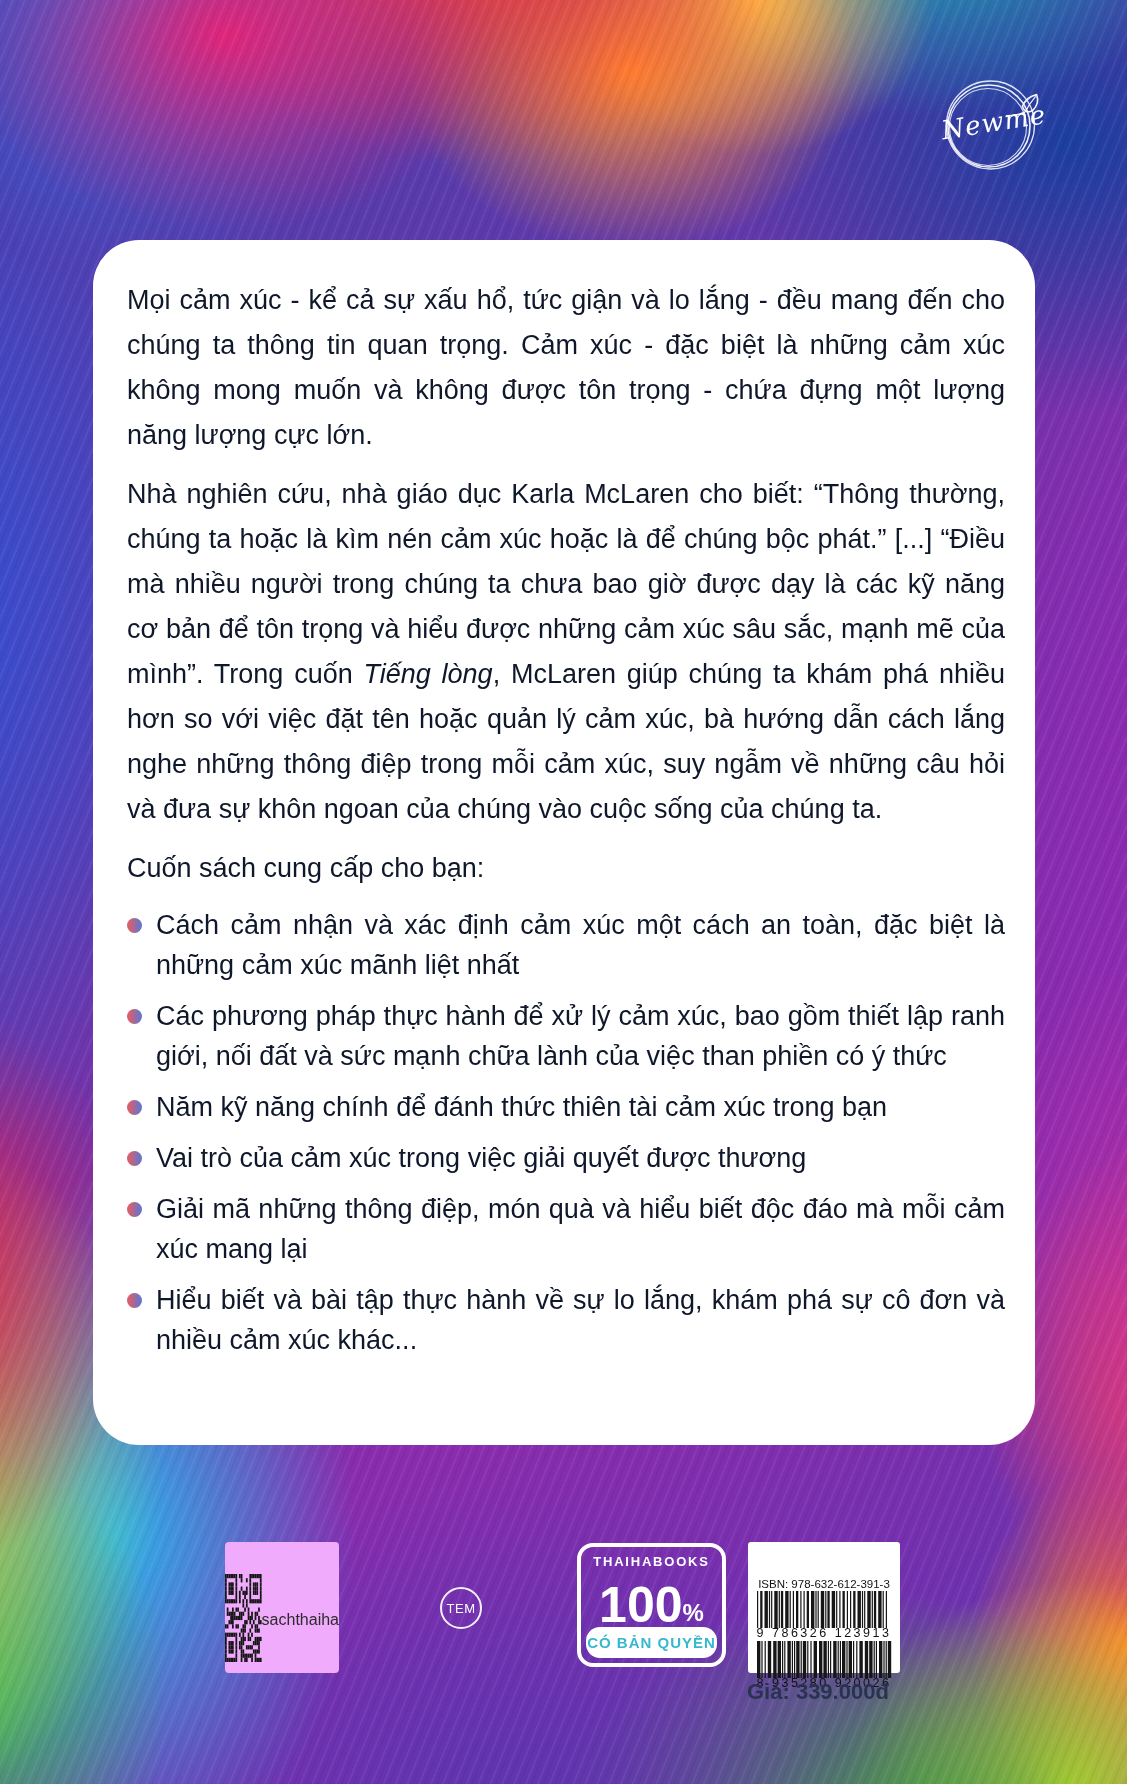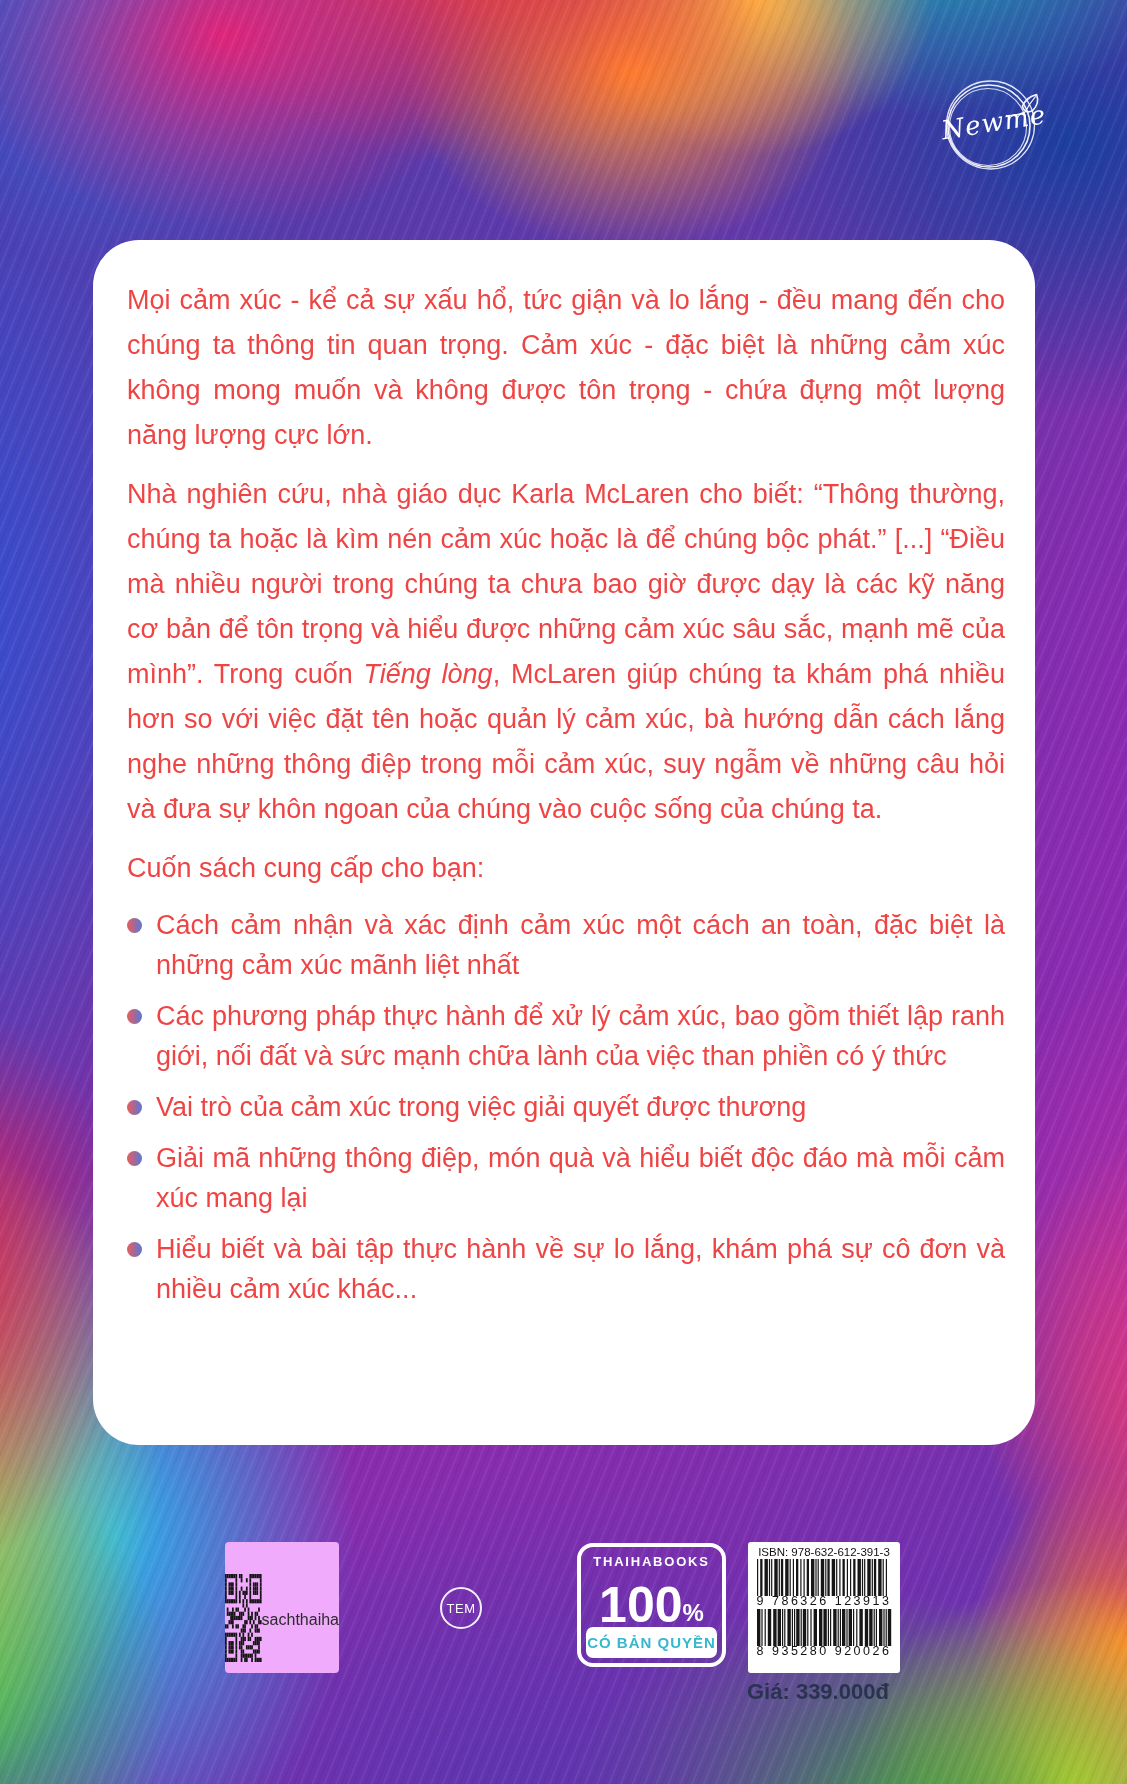--- a/index.html
+++ b/index.html
@@ -35,21 +35,21 @@
   
   .newme{position:absolute;left:941px;top:74px;width:110px;height:104px;color:#fff;}
   .newme svg{position:absolute;inset:0;}
   .newme-text{position:absolute;left:0;top:34px;width:96px;text-align:center;
     font-family:"DejaVu Serif",serif;font-style:italic;font-size:26px;
     transform:rotate(-9deg);letter-spacing:1px;}
 
   
   .card{position:absolute;left:93px;top:240px;width:942px;height:1205px;background:#fff;
     border-radius:46px;box-sizing:border-box;padding:38px 30px 0 34px;
-    color:#ef4444;font-size:27px;}
+    color:#0f172a;font-size:27px;}
   .card p{margin:0 0 14px;line-height:45px;text-align:justify;}
   .card p.intro{margin-bottom:8px;}
   .card em{font-style:italic;}
   .card ul{list-style:none;margin:14px 0 0;padding:0;}
   .card li{position:relative;padding-left:29px;margin-bottom:11px;line-height:40px;text-align:justify;}
   .dot{position:absolute;left:0;top:13px;width:15px;height:15px;border-radius:50%;
     background:linear-gradient(90deg,#d85f6a 15%,#6b74c8 85%);}
 
   
   .qr-card{position:absolute;left:225px;top:1542px;width:114px;height:131px;background:#f0abfc;
@@ -62,27 +62,27 @@
     border:2.5px solid rgba(255,255,255,.92);border-radius:50%;display:flex;
     align-items:center;justify-content:center;color:#fff;font-size:13px;letter-spacing:.5px;}
 
   .pub{position:absolute;left:577px;top:1543px;width:149px;height:124px;border:4px solid #fff;
     border-radius:16px;box-sizing:border-box;display:flex;flex-direction:column;
     align-items:center;color:#fff;gap:13px;}
   .pub-name{font-size:13px;font-weight:bold;letter-spacing:1.8px;margin-top:7px;white-space:nowrap;}
   .pub-100{font-size:50px;font-weight:bold;line-height:44px;display:flex;align-items:flex-end;margin-top:1px;}
   .pub-100 .pct{font-size:24px;line-height:28px;font-weight:bold;}
   .pub-band{position:absolute;left:5px;right:5px;bottom:5px;height:31px;background:#fff;
-    border-radius:7px;color:#38b7cf;font-weight:bold;font-size:15px;letter-spacing:1px;
+    border-radius:14px;color:#38b7cf;font-weight:bold;font-size:15px;letter-spacing:1px;
     display:flex;align-items:center;justify-content:center;white-space:nowrap;}
 
   .bar-card{position:absolute;left:748px;top:1542px;width:152px;height:131px;background:#fff;
     border-radius:3px;box-sizing:border-box;padding:3px 8px 0;display:flex;
     flex-direction:column;align-items:center;}
-  .isbn{font-size:11.5px;color:#111;white-space:nowrap;line-height:14px;}
+  .isbn{font-size:11.5px;color:#111;white-space:nowrap;line-height:14px;margin-top:32px;}
   .bars{width:136px;height:37px;}
   .bar-digits{font-size:12.5px;color:#111;letter-spacing:2.5px;line-height:13px;
     white-space:nowrap;margin-top:-1px;margin-bottom:1px;}
 
   .price{position:absolute;left:747px;top:1679px;font-size:22px;font-weight:bold;color:#293350;}
 </style>
 </head>
 <body>
 
 <div class="page">
@@ -103,20 +103,21 @@
     <span class="newme-text">Newme</span>
   </div>
 
   <section class="card">
     <p>Mọi cảm xúc - kể cả sự xấu hổ, tức giận và lo lắng - đều mang đến cho chúng ta thông tin quan trọng. Cảm xúc - đặc biệt là những cảm xúc không mong muốn và không được tôn trọng - chứa đựng một lượng năng lượng cực lớn.</p>
     <p><span>Nhà nghiên cứu, nhà giáo dục Karla McLaren cho biết: “Thông thường, chúng ta hoặc là kìm nén cảm xúc hoặc là để chúng bộc phát.” [...] “Điều mà nhiều người trong chúng ta chưa bao giờ được dạy là các kỹ năng cơ bản để tôn trọng và hiểu được những cảm xúc sâu sắc, mạnh mẽ của mình”. Trong cuốn </span><em>Tiếng lòng</em><span>, McLaren giúp chúng ta khám phá nhiều hơn so với việc đặt tên hoặc quản lý cảm xúc, bà hướng dẫn cách lắng nghe những thông điệp trong mỗi cảm xúc, suy ngẫm về những câu hỏi và đưa sự khôn ngoan của chúng vào cuộc sống của chúng ta.</span></p>
     <p class="intro">Cuốn sách cung cấp cho bạn:</p>
     <ul>
       <li><span class="dot"></span><span class="li-text">Cách cảm nhận và xác định cảm xúc một cách an toàn, đặc biệt là những cảm xúc mãnh liệt nhất</span></li>
       <li><span class="dot"></span><span class="li-text">Các phương pháp thực hành để xử lý cảm xúc, bao gồm thiết lập ranh giới, nối đất và sức mạnh chữa lành của việc than phiền có ý thức</span></li>
+      <li><span class="dot"></span><span class="li-text">Năm kỹ năng chính để đánh thức thiên tài cảm xúc trong bạn</span></li>
       <li><span class="dot"></span><span class="li-text">Vai trò của cảm xúc trong việc giải quyết được thương</span></li>
       <li><span class="dot"></span><span class="li-text">Giải mã những thông điệp, món quà và hiểu biết độc đáo mà mỗi cảm xúc mang lại</span></li>
       <li><span class="dot"></span><span class="li-text">Hiểu biết và bài tập thực hành về sự lo lắng, khám phá sự cô đơn và nhiều cảm xúc khác...</span></li>
     </ul>
   </section>
 
   <div class="qr-card">
     <div class="qr" id="qr"><svg viewBox="0 0 21 21" width="100%" height="100%" preserveAspectRatio="none">
           <rect x="0" y="0" width="1" height="1" fill="#141414"></rect>
           <rect x="1" y="0" width="1" height="1" fill="#141414"></rect>

